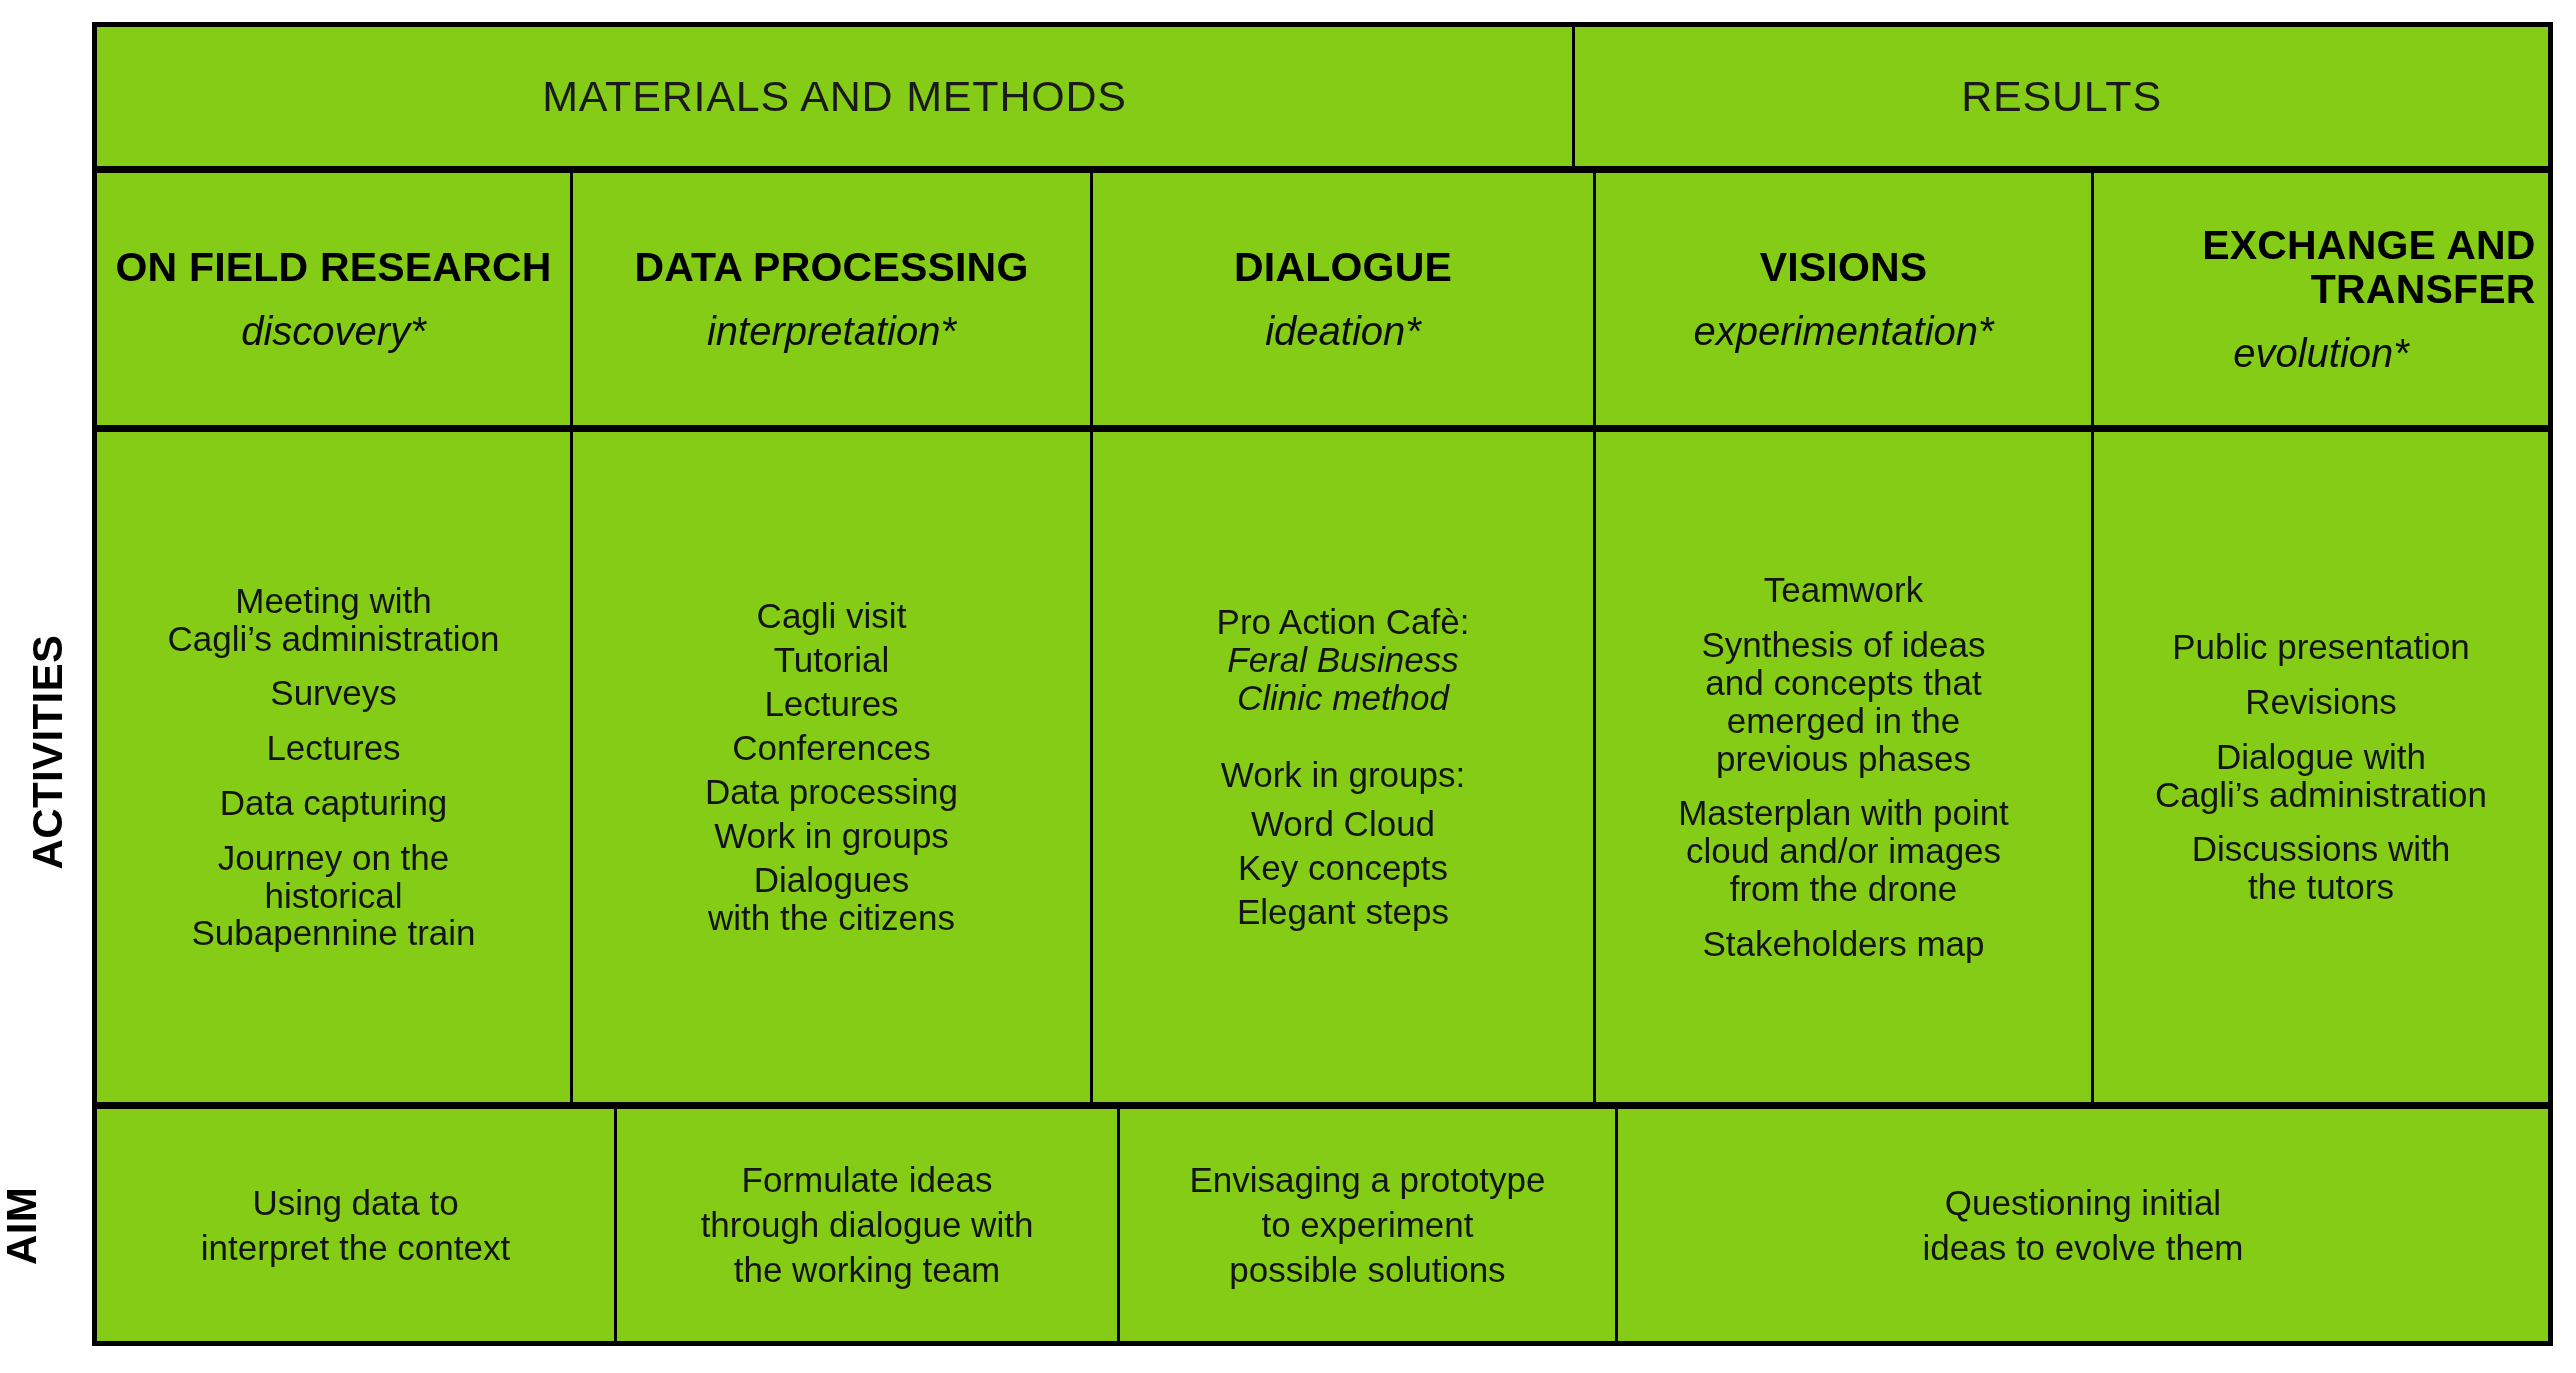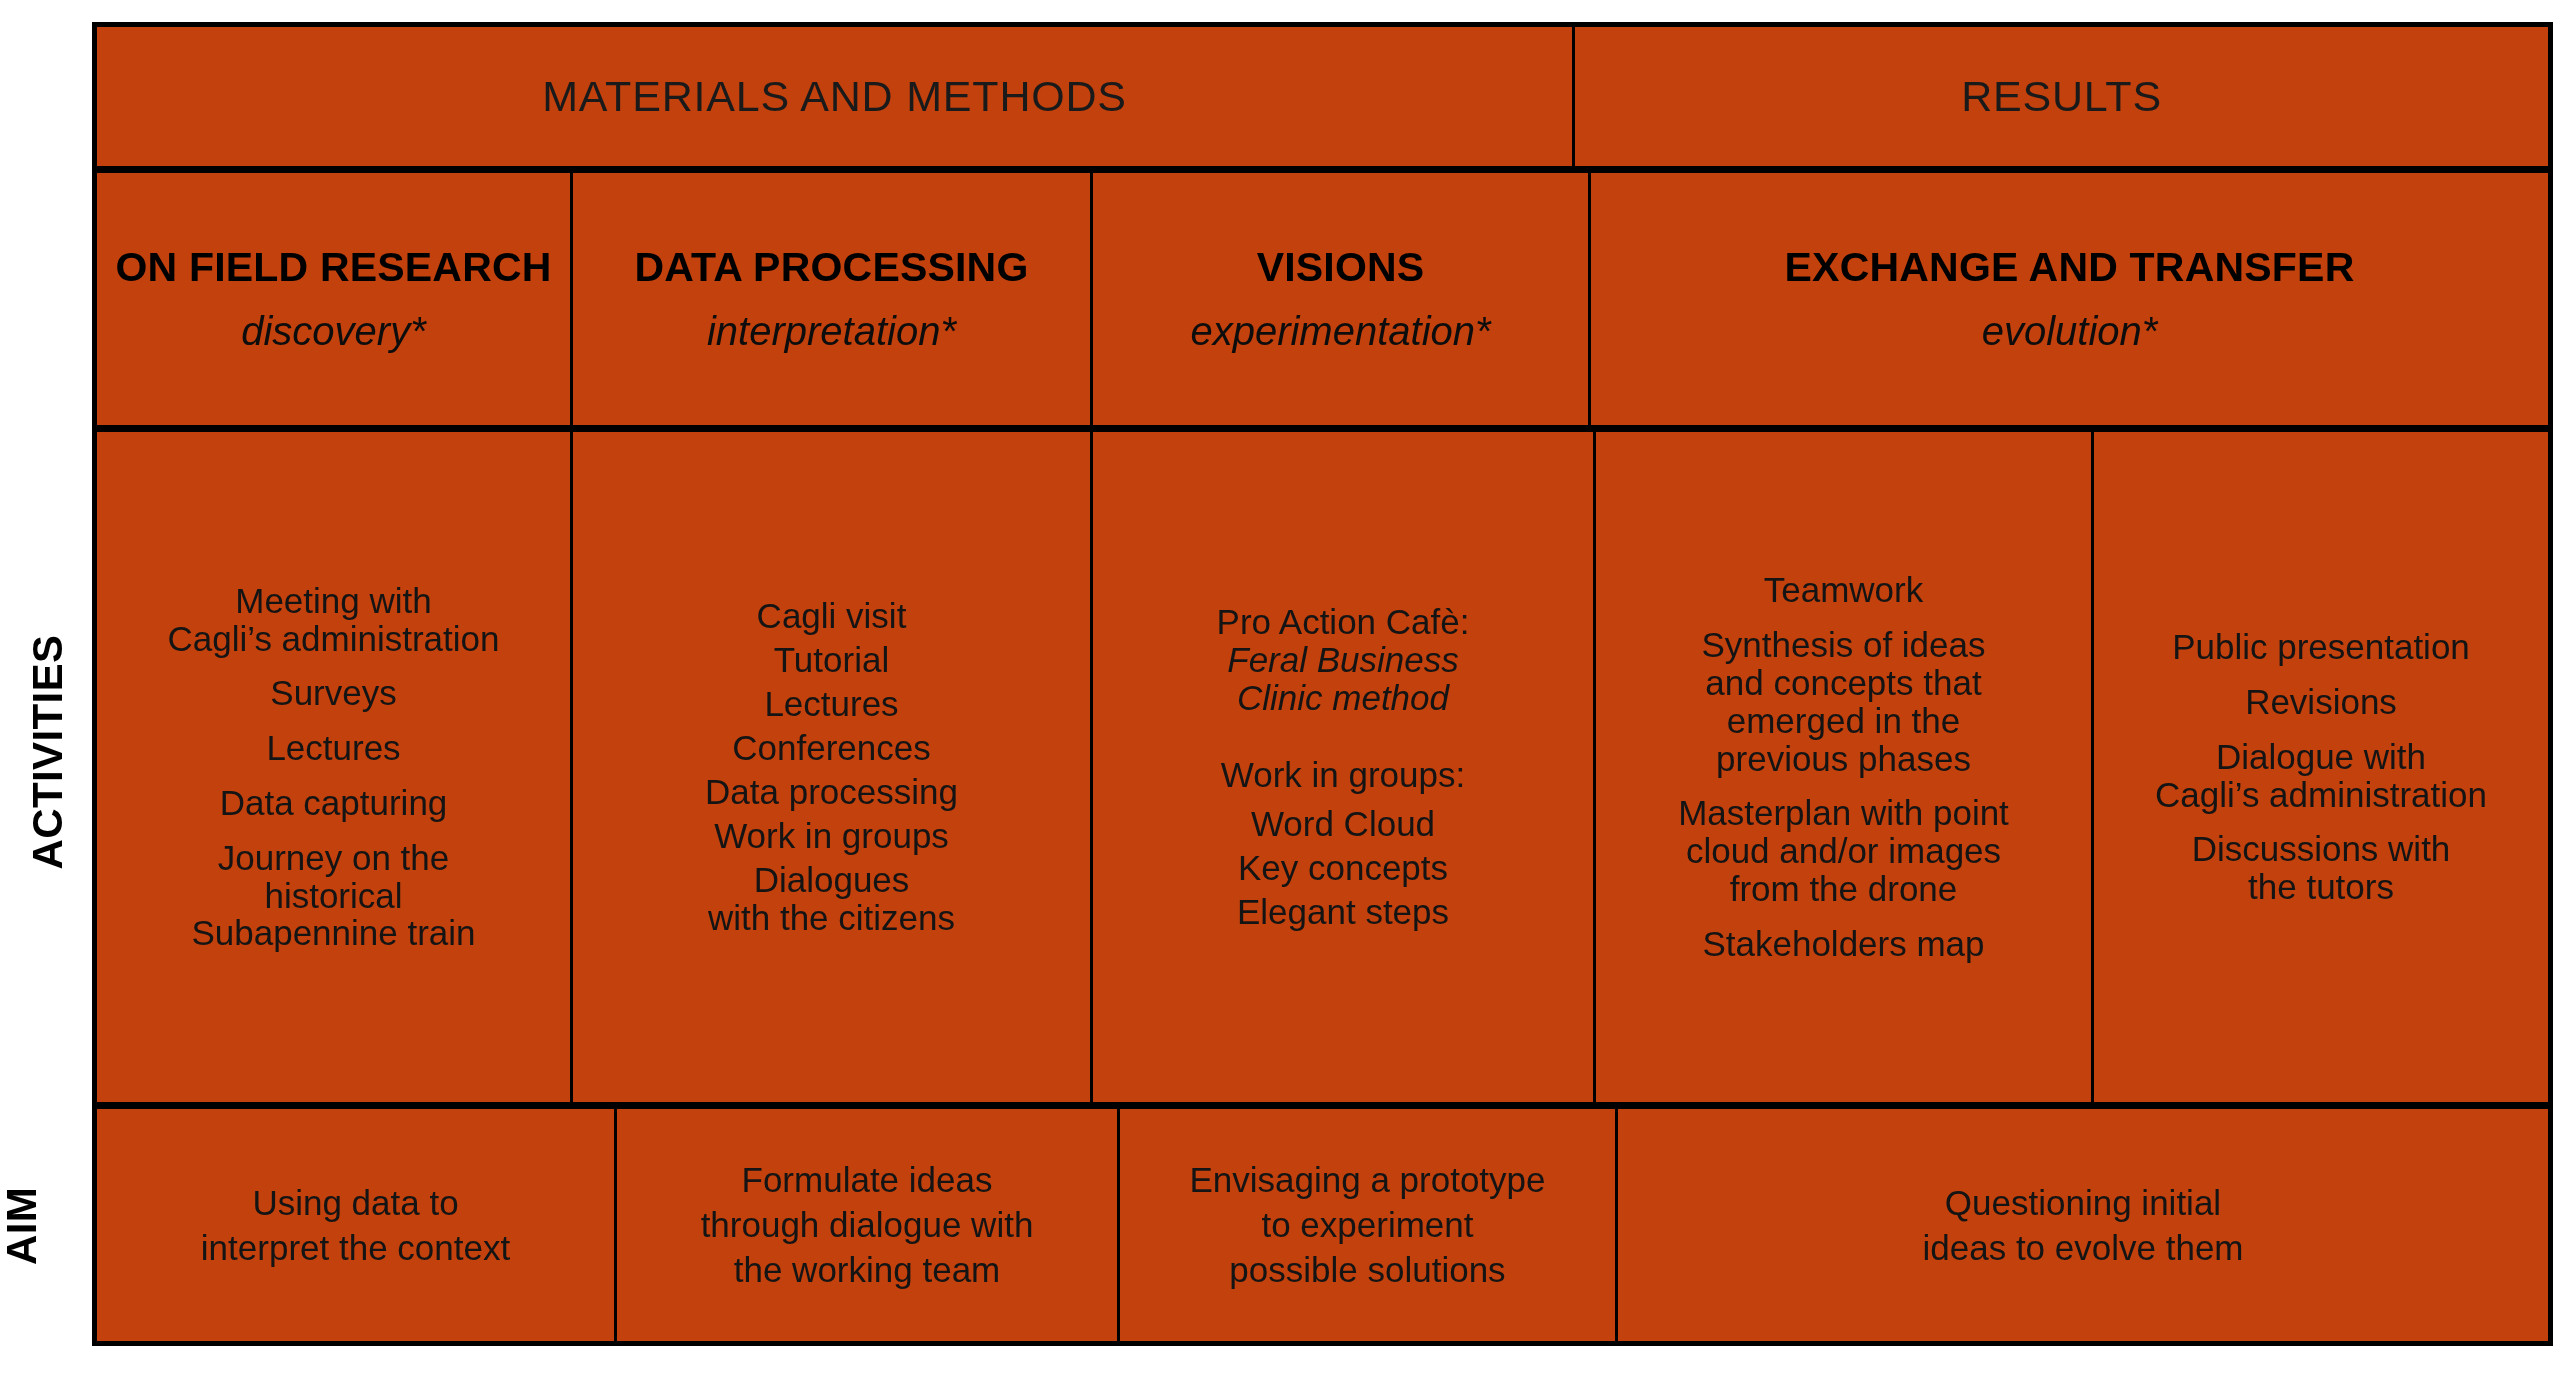--- a/index.html
+++ b/index.html
@@ -53,21 +53,21 @@
 
   
   #table {
     position: absolute;
     left: 92px;
     top: 22px;
     width: 2461px;
     height: 1324px;
     border: 5.4px solid #000000;
     box-sizing: border-box;
-    background: #c2410c;
+    background: #84cc16;
   }
 
   .band {
     position: absolute;
     left: 0;
     width: 100%;
     box-sizing: border-box;
     display: flex;
   }
   #band-groups   { top: 0px;    height: 146px; border-bottom: 7px solid #000000; }
@@ -166,20 +166,24 @@
       <div class="cell col-1">
         <div class="col-title">ON FIELD RESEARCH</div>
         <div class="col-subtitle">discovery*</div>
       </div>
 
       <div class="cell col-2">
         <div class="col-title">DATA PROCESSING</div>
         <div class="col-subtitle">interpretation*</div>
       </div>
 
+      <div class="cell col-3">
+        <div class="col-title">DIALOGUE</div>
+        <div class="col-subtitle">ideation*</div>
+      </div>
 
       <div class="cell col-4">
         <div class="col-title">VISIONS</div>
         <div class="col-subtitle">experimentation*</div>
       </div>
 
       <div class="cell col-5">
         <div class="col-title">EXCHANGE AND TRANSFER</div>
         <div class="col-subtitle">evolution*</div>
       </div>

